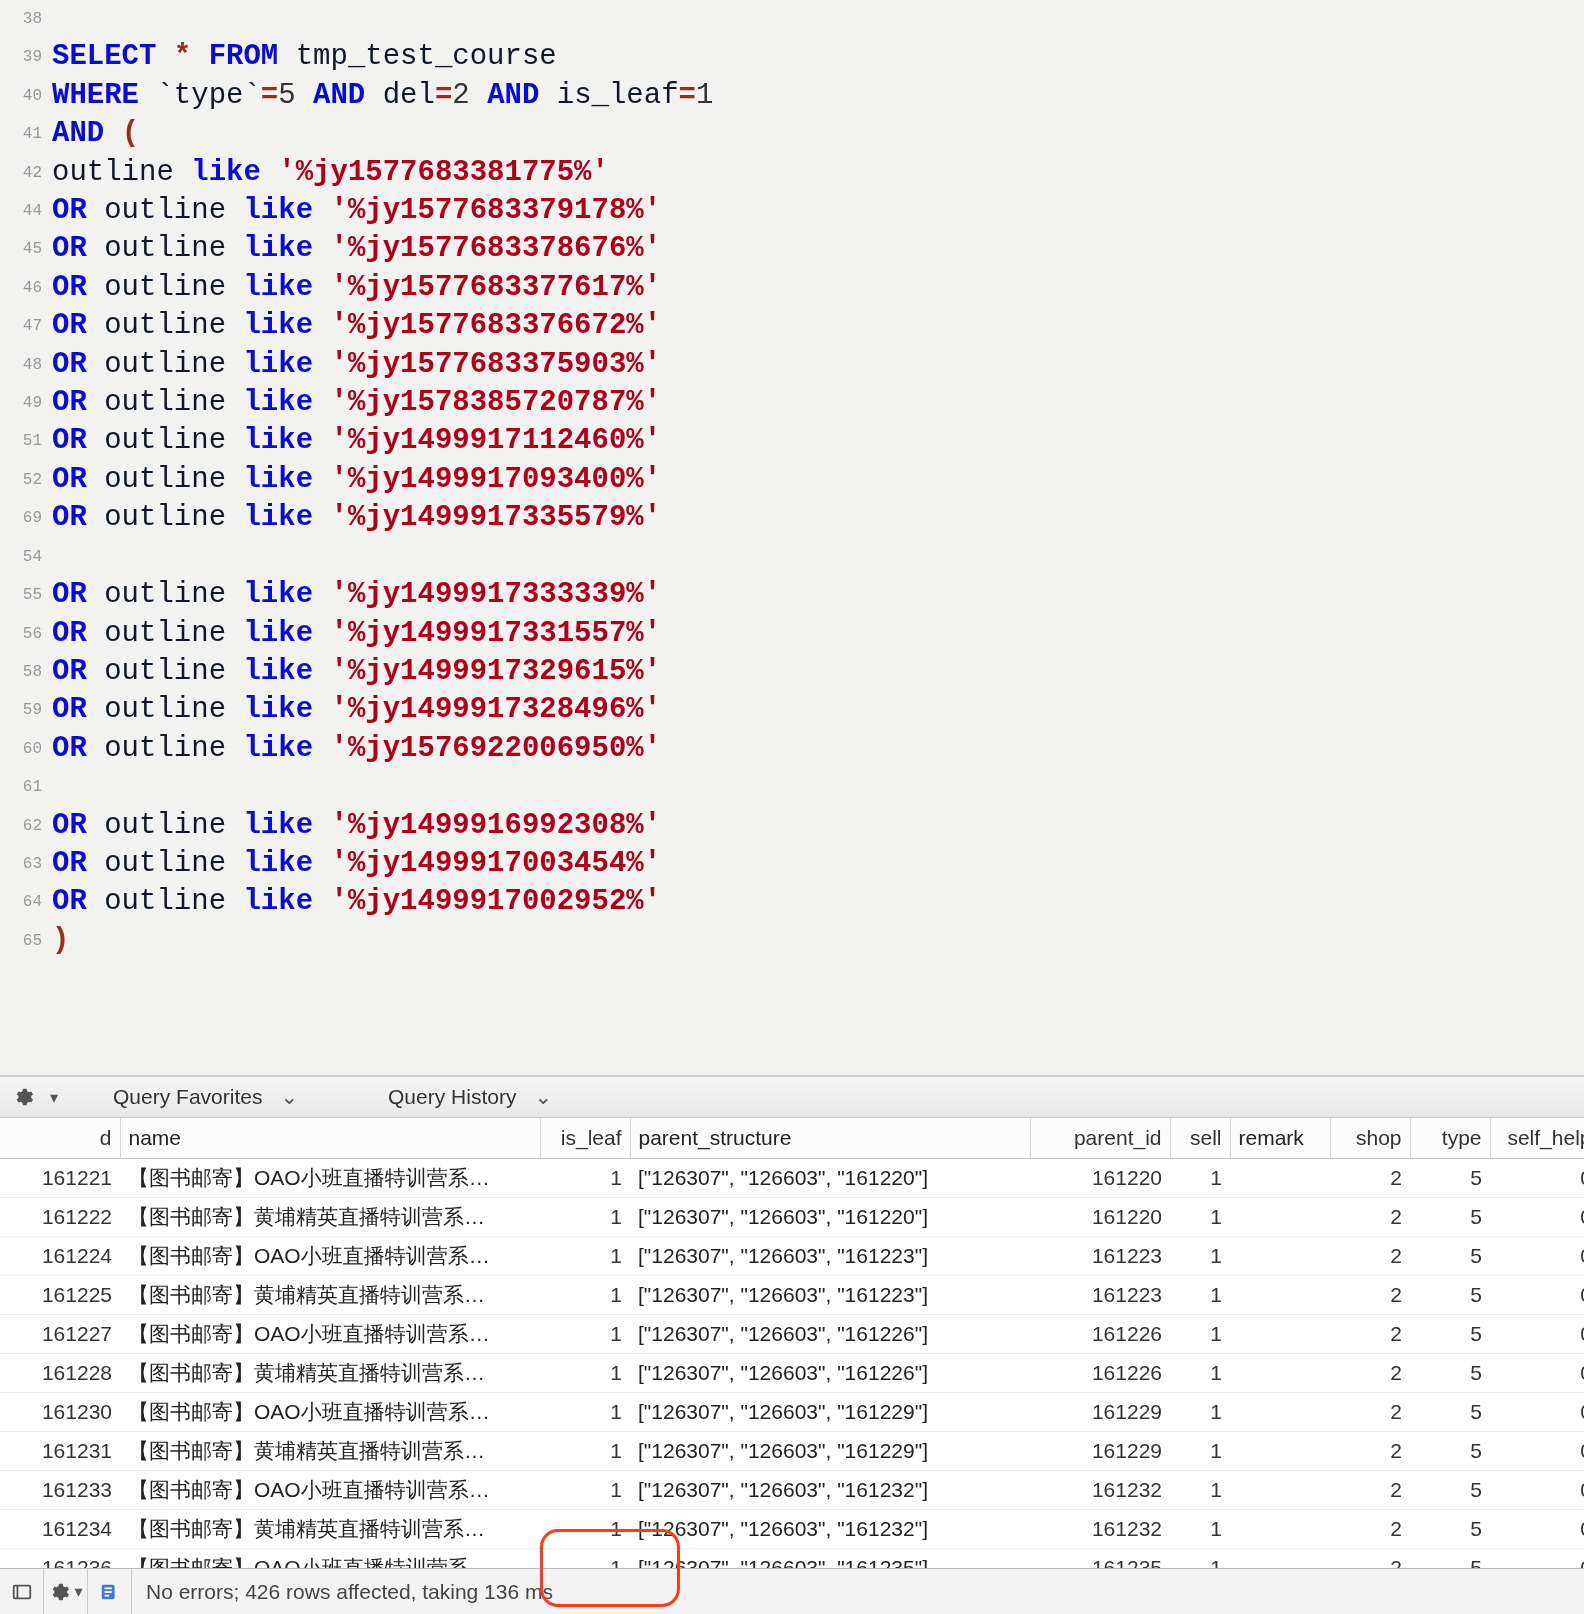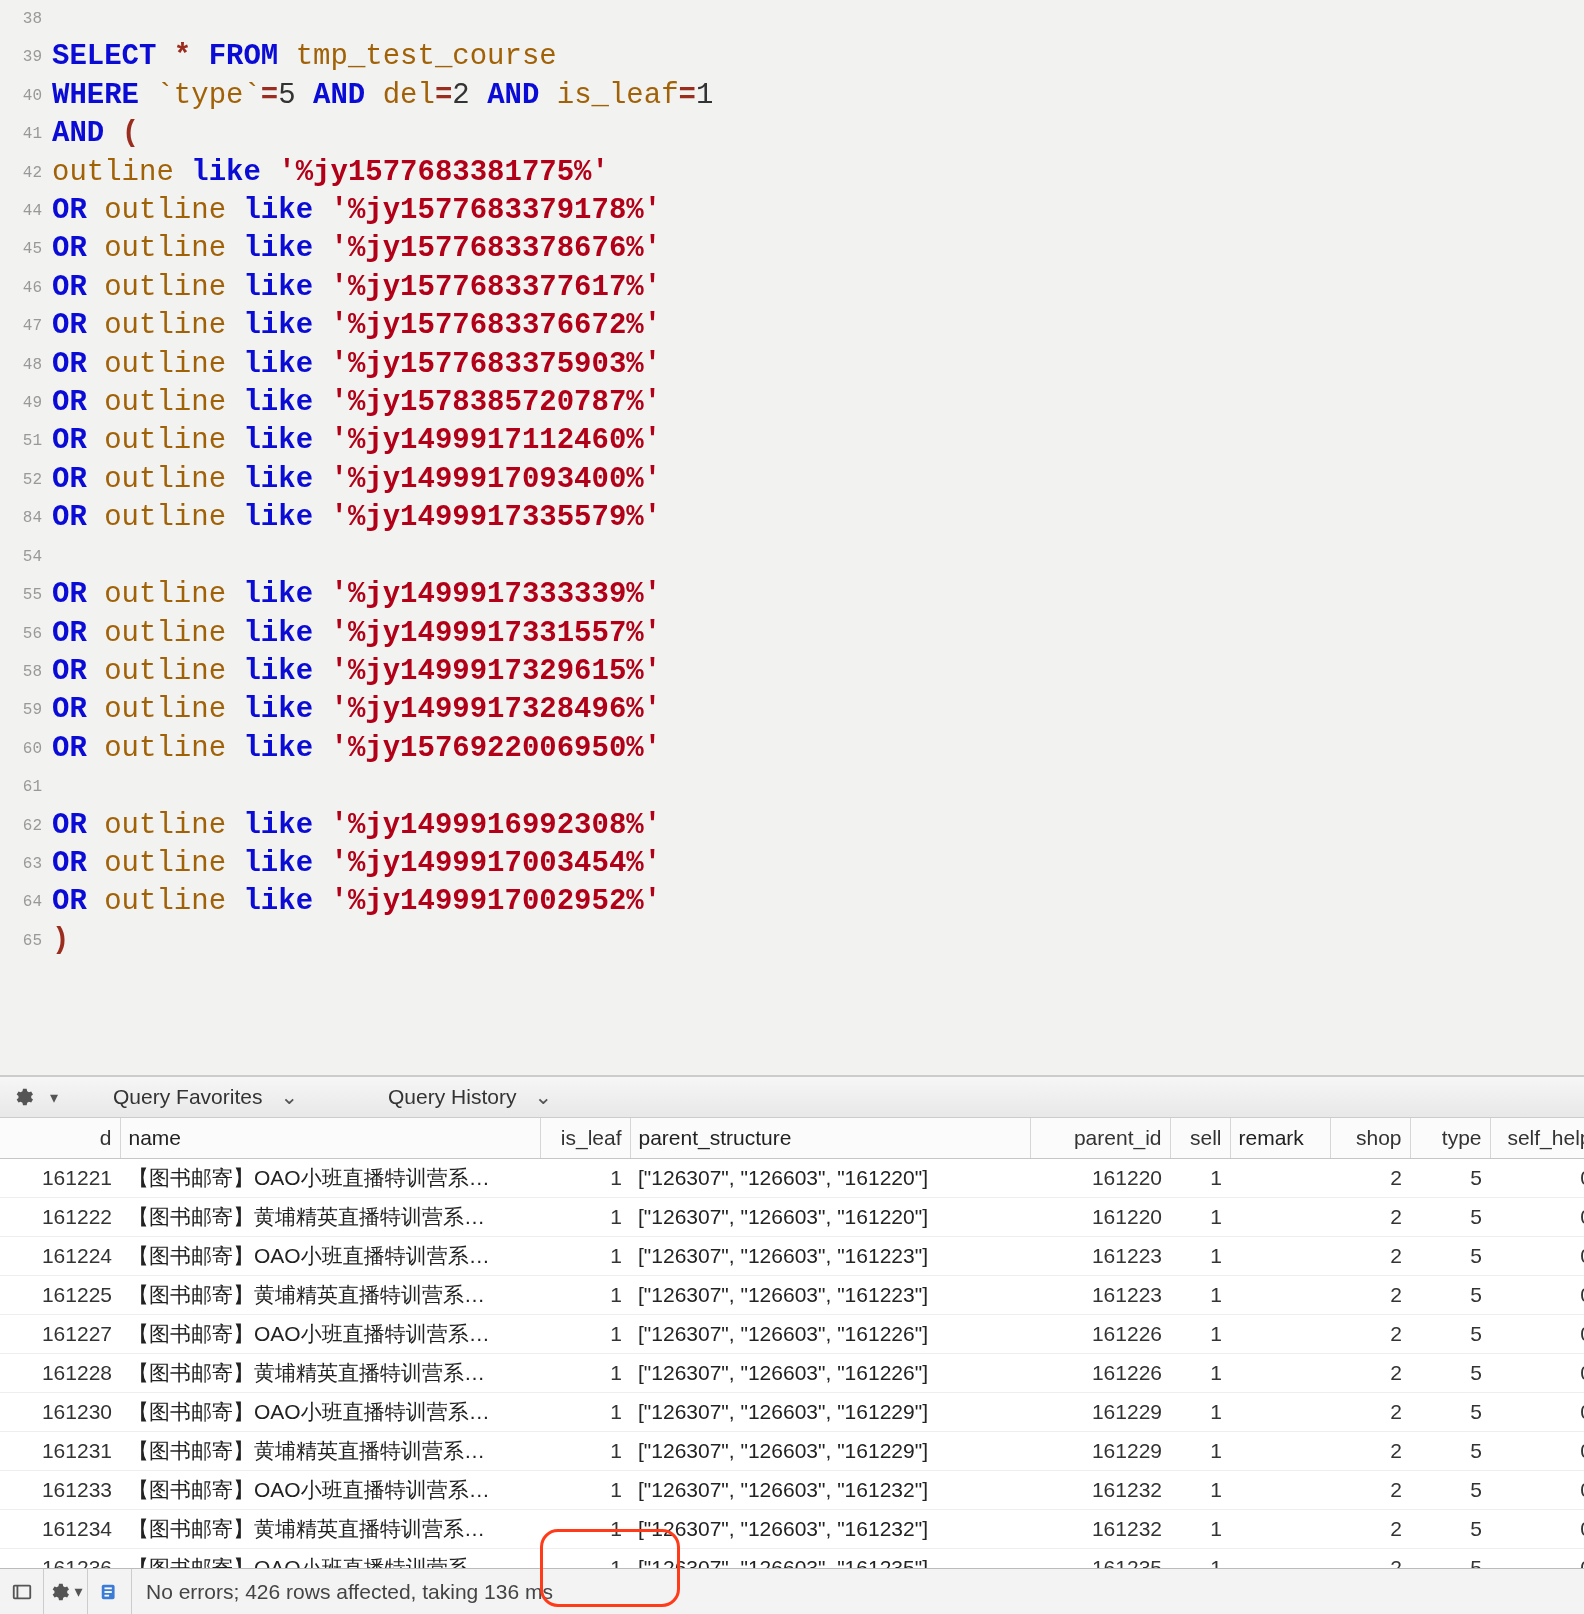--- a/index.html
+++ b/index.html
@@ -4,21 +4,21 @@
 <style>
   * { box-sizing: border-box; margin: 0; padding: 0; }
   html, body { width: 1584px; height: 1614px; font-family: Menlo, Monaco, "Courier New", monospace; background: #fff; overflow: hidden; }
   .editor { background: #f2f2f1; height: 1076px; width: 100%; overflow: hidden; position: relative; border-bottom:1px solid #ccc; }
   .code-area { font-size: 29px; line-height: 38.4px; }
   .code-line { display: flex; }
   .gutter { width: 50px; text-align: right; padding-right: 8px; color: #999; font-size: 16px; display:flex; align-items:center; justify-content:flex-end; user-select:none; flex-shrink:0;}
   .code { white-space: pre; padding-left: 2px; }
   .kw-blue { color: #0b0bd6; font-weight: bold; }
   .kw-brown { color: #9b2d1e; font-weight: bold; }
-  .ident { color: #a16207; }
+  .ident { color: #0f172a; }
   .str { color: #b10017; font-weight: bold; }
   .num { color: #333; }
 
   .toolbar { height: 42px; background: linear-gradient(#f6f6f6,#e8e8e8); border-top:1px solid #ccc; border-bottom:1px solid #ccc; display:flex; align-items:center; font-family: -apple-system, "Helvetica Neue", Arial, sans-serif; font-size:21px; color:#333; }
   .gear { width:26px; height:26px; margin:0 10px 0 10px; display:flex; align-items:center; justify-content:center; }
   .gear svg { width:22px; height:22px; }
   .caret-down { font-size:16px; margin-left:4px; color:#555;}
   .tb-item { margin:0 45px; display:flex; align-items:flex-start; cursor:pointer;}
   .tb-chevron { margin-left:18px; color:#555;}
   .spacer10 { width:10px; }
@@ -98,21 +98,21 @@
       </div>
       <div class="code-line">
         <div class="gutter">51</div>
         <div class="code"><span class="kw-blue">OR</span><span class="ident"> outline </span><span class="kw-blue">like</span><span class="ident"> </span><span class="str">'%jy1499917112460%'</span></div>
       </div>
       <div class="code-line">
         <div class="gutter">52</div>
         <div class="code"><span class="kw-blue">OR</span><span class="ident"> outline </span><span class="kw-blue">like</span><span class="ident"> </span><span class="str">'%jy1499917093400%'</span></div>
       </div>
       <div class="code-line">
-        <div class="gutter">84</div>
+        <div class="gutter">69</div>
         <div class="code"><span class="kw-blue">OR</span><span class="ident"> outline </span><span class="kw-blue">like</span><span class="ident"> </span><span class="str">'%jy1499917335579%'</span></div>
       </div>
       <div class="code-line">
         <div class="gutter">54</div>
       </div>
       <div class="code-line">
         <div class="gutter">55</div>
         <div class="code"><span class="kw-blue">OR</span><span class="ident"> outline </span><span class="kw-blue">like</span><span class="ident"> </span><span class="str">'%jy1499917333339%'</span></div>
       </div>
       <div class="code-line">

